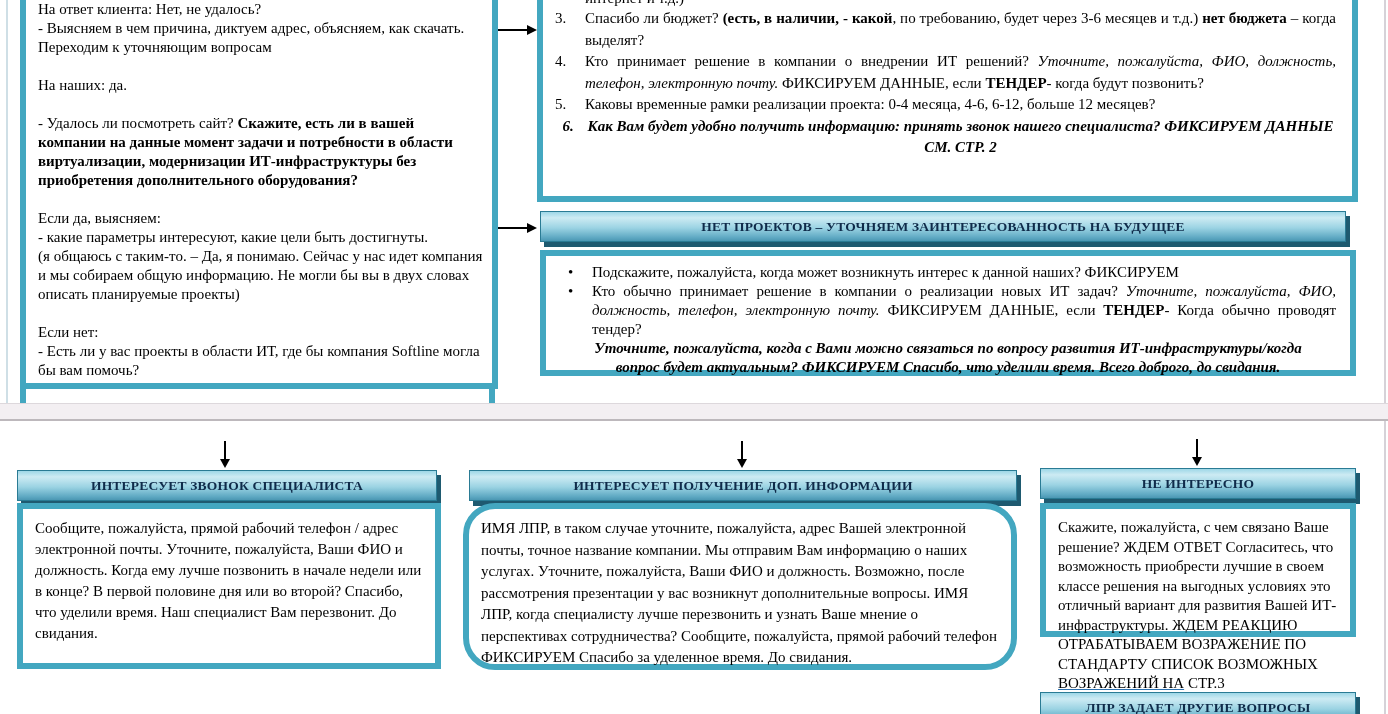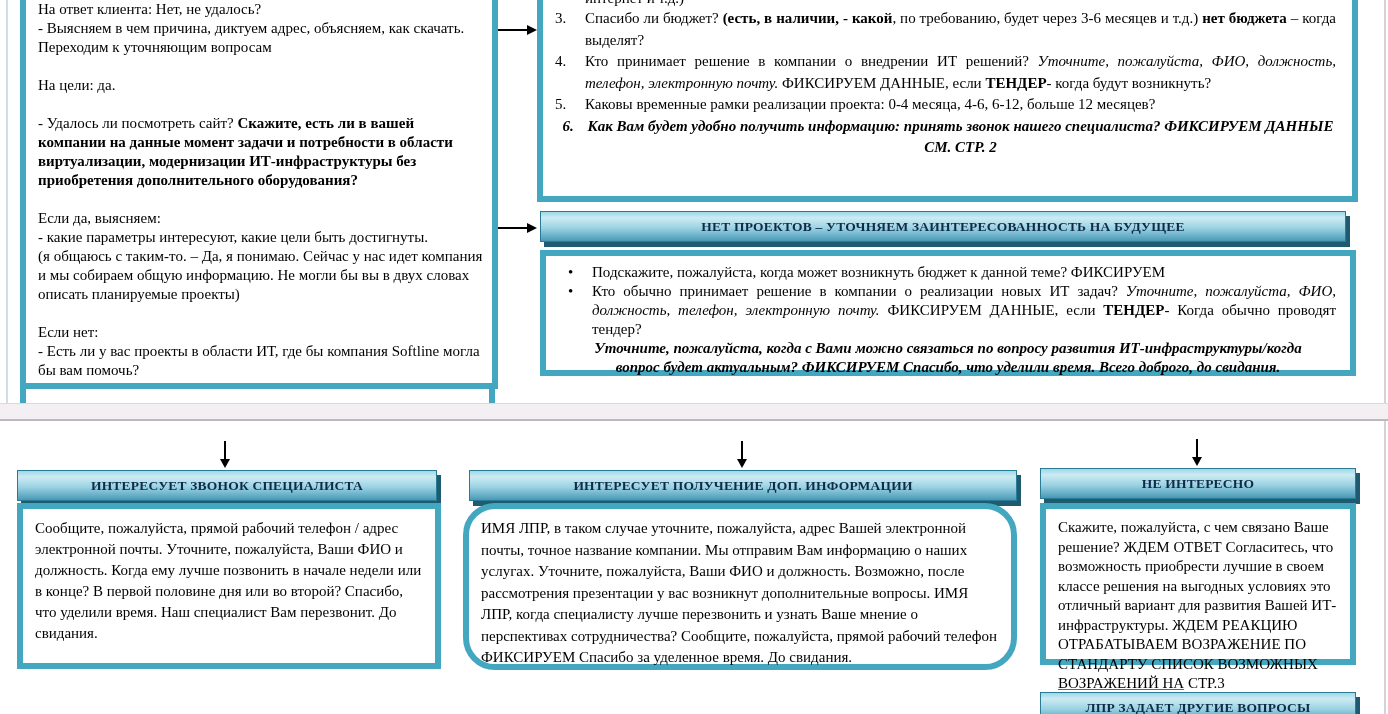--- a/index.html
+++ b/index.html
@@ -65,21 +65,21 @@
 <div class="page">
 
   <div class="edge-v" style="left:6px; top:0; height:403px;"></div>
   <div class="edge-v" style="left:1384px; top:0; height:714px; background:#d6d2d8;"></div>
 
   <div class="tealbox" style="left:20px; top:-14px; width:478px; height:403px;">
     <div class="txt" style="padding:8px 8px 0 12px;">
       <div>На ответ клиента: Нет, не удалось?</div>
       <div>- Выясняем в чем причина, диктуем адрес, объясняем, как скачать. Переходим к уточняющим вопросам</div>
       <div class="gap"></div>
-      <div>На цели: да.</div>
+      <div>На наших: да.</div>
       <div class="gap"></div>
       <div><span>- Удалось ли посмотреть сайт? </span><span class="b">Скажите, есть ли в вашей компании на данные момент задачи и потребности в области виртуализации, модернизации ИТ-инфраструктуры без приобретения дополнительного оборудования?</span></div>
       <div class="gap"></div>
       <div>Если да, выясняем:</div>
       <div>- какие параметры интересуют, какие цели быть достигнуты.</div>
       <div>(я общаюсь с таким-то. – Да, я понимаю. Сейчас у нас идет компания и мы собираем общую информацию. Не могли бы вы в двух словах описать планируемые проекты)</div>
       <div class="gap"></div>
       <div>Если нет:</div>
       <div>- Есть ли у вас проекты в области ИТ, где бы компания Softline могла бы вам помочь?</div>
     </div>
@@ -88,40 +88,40 @@
   <div class="stub" style="left:20px; top:389px; height:14px;"></div>
   <div class="stub" style="left:489px; top:389px; height:14px;"></div>
 
   <div class="tealbox" style="left:537px; top:-18px; width:821px; height:220px;">
     <div class="qwrap" style="top:0;">
       <div class="qpartial">интернет и т.д.)</div>
       <div class="qitem">
         <span class="qnum">3.</span><span>Спасибо ли бюджет?  </span><span class="b">(есть, в наличии, - какой</span><span>, по требованию, будет через 3-6 месяцев и т.д.) </span><span class="b">нет бюджета</span><span> – когда выделят?</span>
       </div>
       <div class="qitem">
-        <span class="qnum">4.</span><span> Кто принимает решение в компании о внедрении ИТ решений?  </span><span class="i">Уточните, пожалуйста, ФИО, должность, телефон, электронную почту.</span><span> ФИКСИРУЕМ ДАННЫЕ, если </span><span class="b">ТЕНДЕР</span><span>- когда будут возникнуть?</span>
+        <span class="qnum">4.</span><span> Кто принимает решение в компании о внедрении ИТ решений?  </span><span class="i">Уточните, пожалуйста, ФИО, должность, телефон, электронную почту.</span><span> ФИКСИРУЕМ ДАННЫЕ, если </span><span class="b">ТЕНДЕР</span><span>- когда будут позвонить?</span>
       </div>
       <div class="qitem">
         <span class="qnum">5.</span><span>Каковы временные рамки реализации проекта: 0-4 месяца, 4-6, 6-12, больше 12 месяцев?</span>
       </div>
       <div class="qitem center bi">
         <span class="qnum">6.</span><span>Как Вам будет удобно получить информацию: принять звонок нашего специалиста? ФИКСИРУЕМ ДАННЫЕ СМ. СТР. 2</span>
       </div>
     </div>
   </div>
 
   <div class="harrow" style="left:498px; top:29px; width:30px;"></div>
   <div class="harrow" style="left:498px; top:227px; width:30px;"></div>
 
   <div class="hdr" style="left:540px; top:211px; width:806px; height:31px;">
     <span>НЕТ ПРОЕКТОВ – УТОЧНЯЕМ ЗАИНТЕРЕСОВАННОСТЬ НА БУДУЩЕЕ</span>
   </div>
   <div class="tealbox" style="left:540px; top:250px; width:816px; height:126px;">
     <div style="padding-top:7px;">
-      <div class="bullet">Подскажите, пожалуйста, когда может возникнуть бюджет к данной теме? ФИКСИРУЕМ</div>
+      <div class="bullet">Подскажите, пожалуйста, когда может возникнуть интерес к данной наших? ФИКСИРУЕМ</div>
       <div class="bullet">
         <span>Кто обычно принимает решение в компании о реализации новых ИТ задач? </span><span class="i">Уточните, пожалуйста,  ФИО, должность, телефон, электронную почту.</span><span> ФИКСИРУЕМ ДАННЫЕ, если </span><span class="b">ТЕНДЕР</span><span>- Когда обычно проводят тендер?</span>
       </div>
       <div class="closing bi">Уточните, пожалуйста, когда с Вами можно связаться по вопросу развития ИТ-инфраструктуры/когда вопрос будет актуальным? ФИКСИРУЕМ Спасибо, что уделили время. Всего доброго, до свидания.</div>
     </div>
   </div>
 
   <div class="band" style="top:403px; height:18px;"></div>
 
   <div class="varrow" style="left:224px; top:441px; height:19px;"></div>
@@ -138,21 +138,21 @@
   <div class="hdr" style="left:469px; top:470px; width:548px; height:31px;">
     <span>ИНТЕРЕСУЕТ ПОЛУЧЕНИЕ ДОП. ИНФОРМАЦИИ</span>
   </div>
   <div class="tealbox" style="left:463px; top:503px; width:554px; height:167px;border-radius:32px;">
     <div class="txt bodytxt" style="line-height:21.5px;">ИМЯ ЛПР, в таком случае уточните, пожалуйста, адрес Вашей электронной почты, точное название компании. Мы отправим Вам  информацию о наших услугах. Уточните, пожалуйста, Ваши ФИО и должность. Возможно, после рассмотрения презентации у вас возникнут дополнительные вопросы. ИМЯ ЛПР, когда специалисту лучше перезвонить и узнать Ваше мнение о перспективах сотрудничества? Сообщите, пожалуйста,  прямой рабочий телефон  ФИКСИРУЕМ Спасибо за уделенное время. До свидания.</div>
   </div>
 
   <div class="hdr" style="left:1040px; top:468px; width:316px; height:31px;">
     <span>НЕ ИНТЕРЕСНО</span>
   </div>
-  <div class="tealbox" style="left:1040px; top:503px; width:316px; height:162px;">
+  <div class="tealbox" style="left:1040px; top:503px; width:316px; height:134px;">
     <div class="txt bodytxt" style="line-height:19.5px; padding-right:8px;">
       <span>Скажите, пожалуйста, с чем связано Ваше решение? ЖДЕМ ОТВЕТ Согласитесь, что возможность приобрести лучшие в своем классе решения на выгодных условиях это отличный вариант для развития Вашей ИТ-инфраструктуры.  ЖДЕМ РЕАКЦИЮ ОТРАБАТЫВАЕМ ВОЗРАЖЕНИЕ ПО СТАНДАРТУ СПИСОК ВОЗМОЖНЫХ </span><span class="u">ВОЗРАЖЕНИЙ  НА</span><span> СТР.3</span>
     </div>
   </div>
 
   <div class="hdr" style="left:1040px; top:692px; width:316px; height:31px;">
     <span>ЛПР ЗАДАЕТ ДРУГИЕ ВОПРОСЫ</span>
   </div>
 
 </div>

